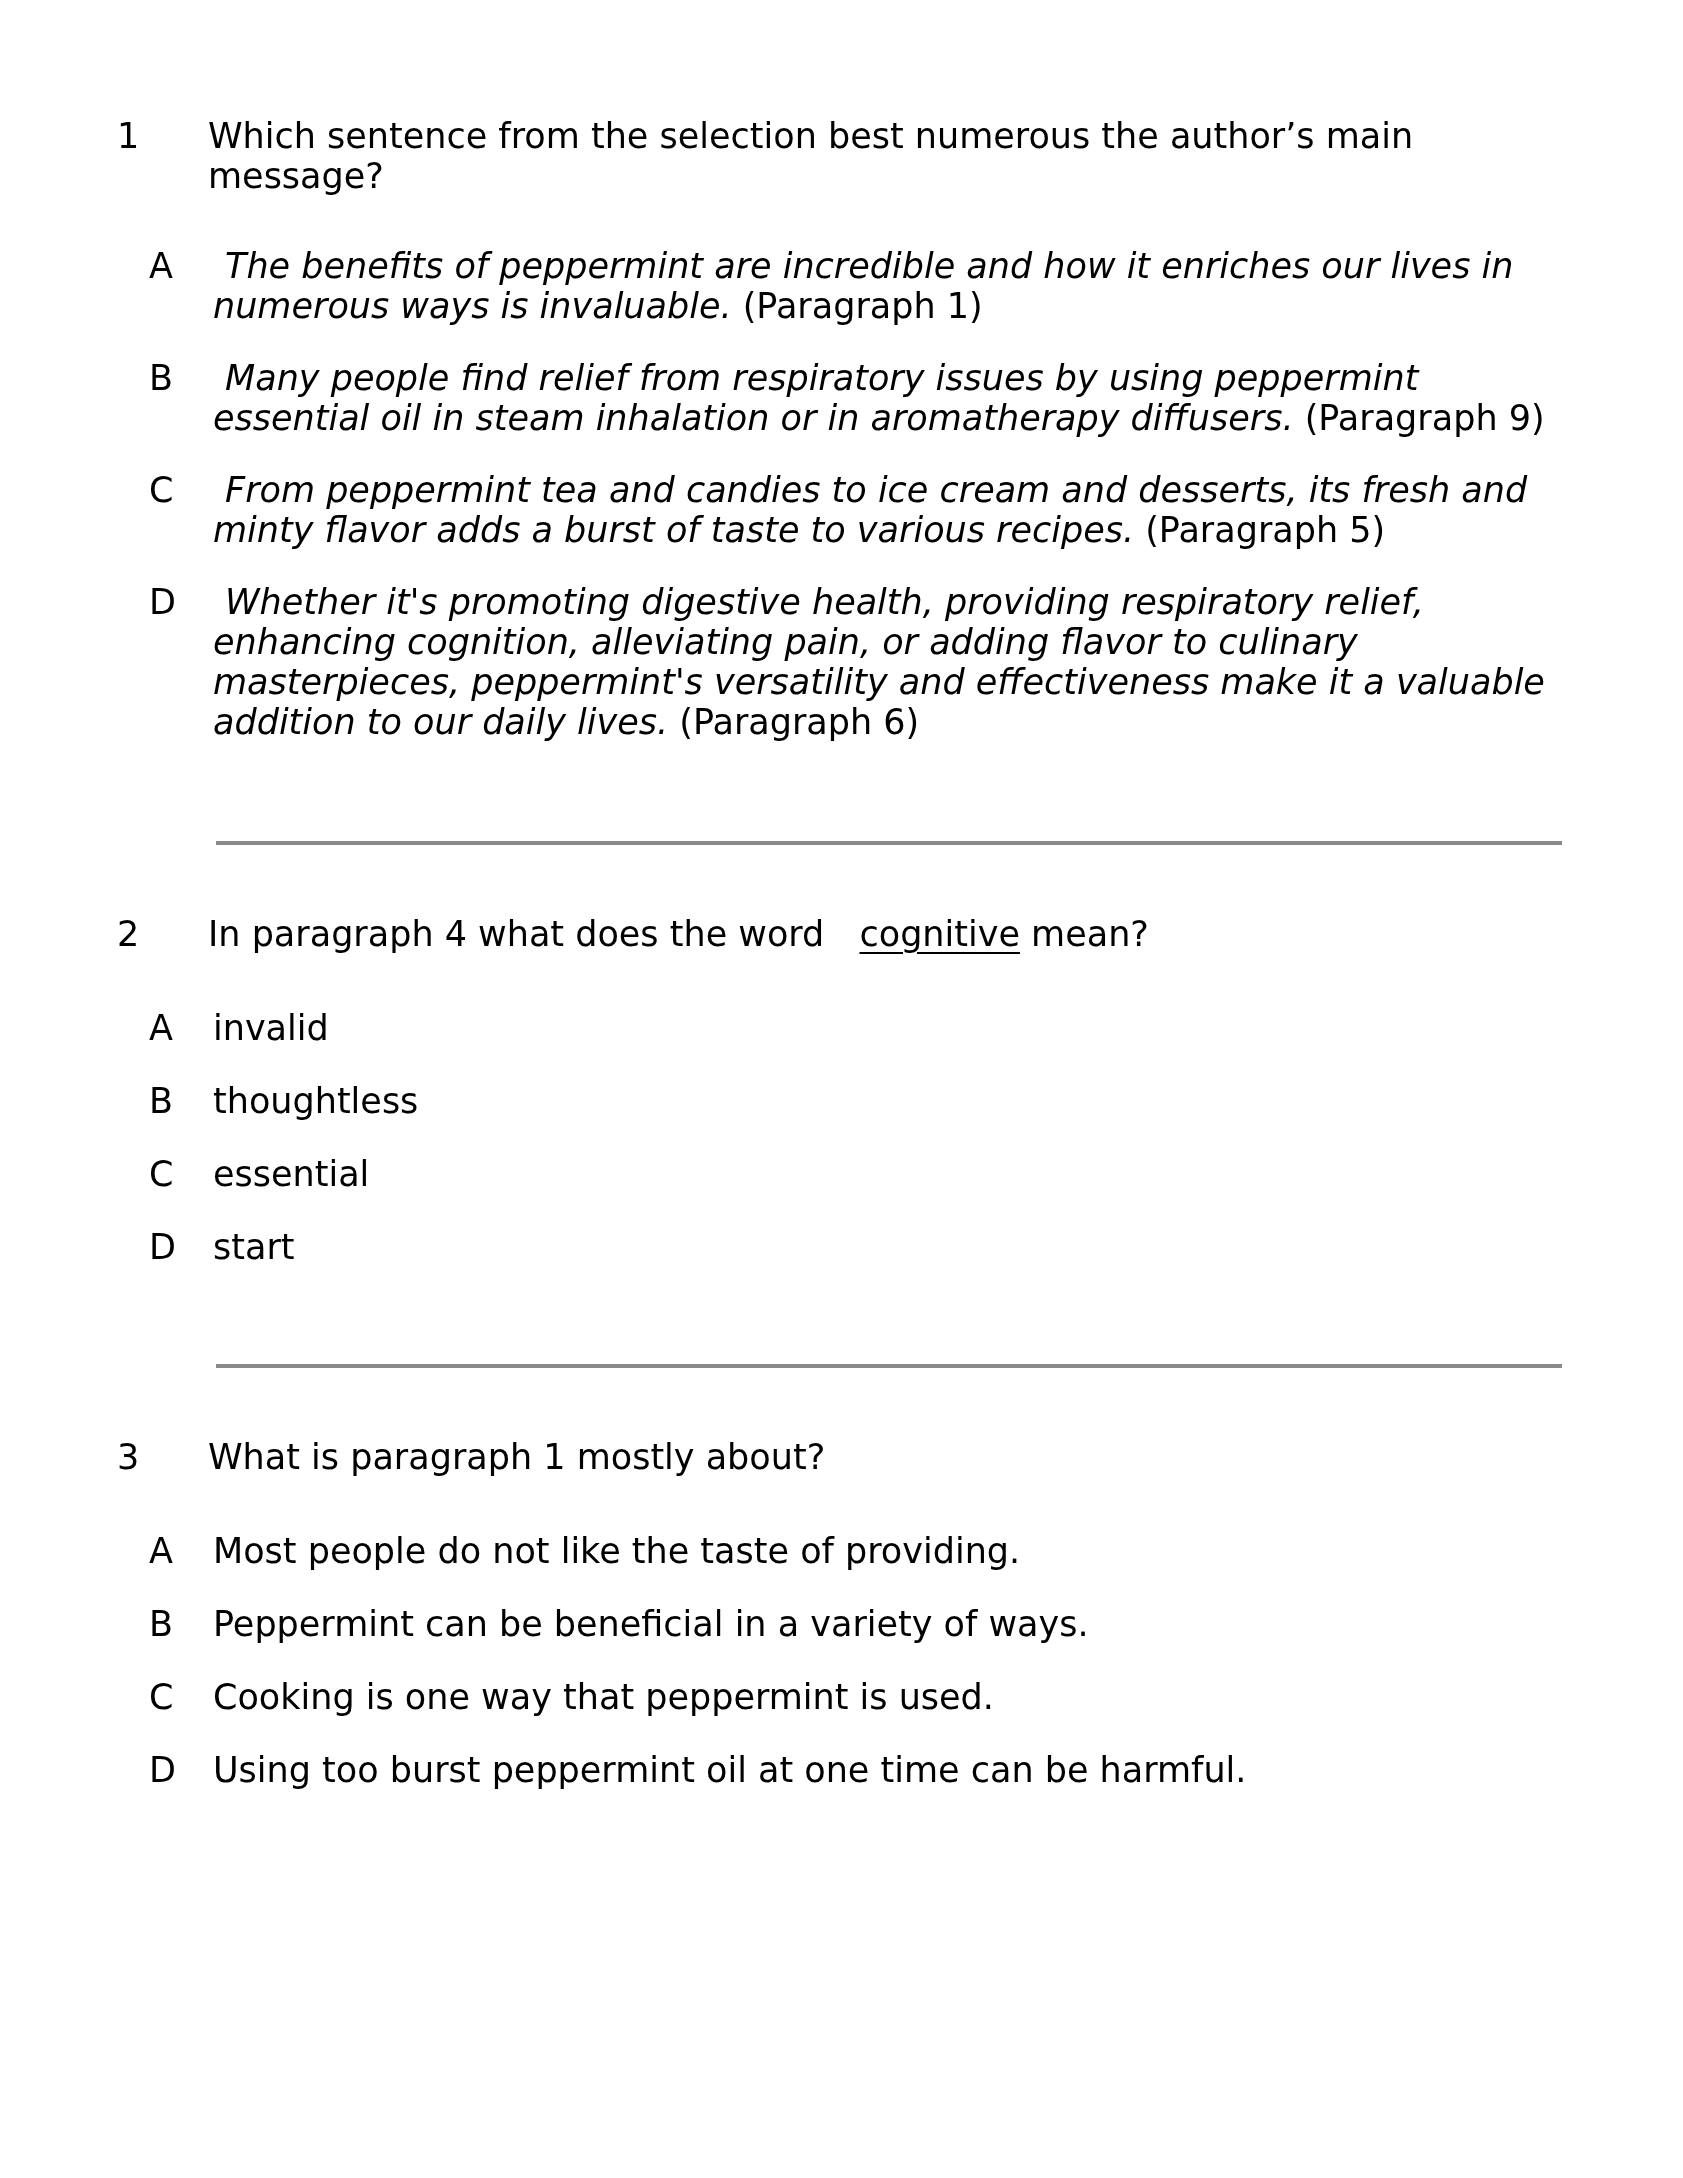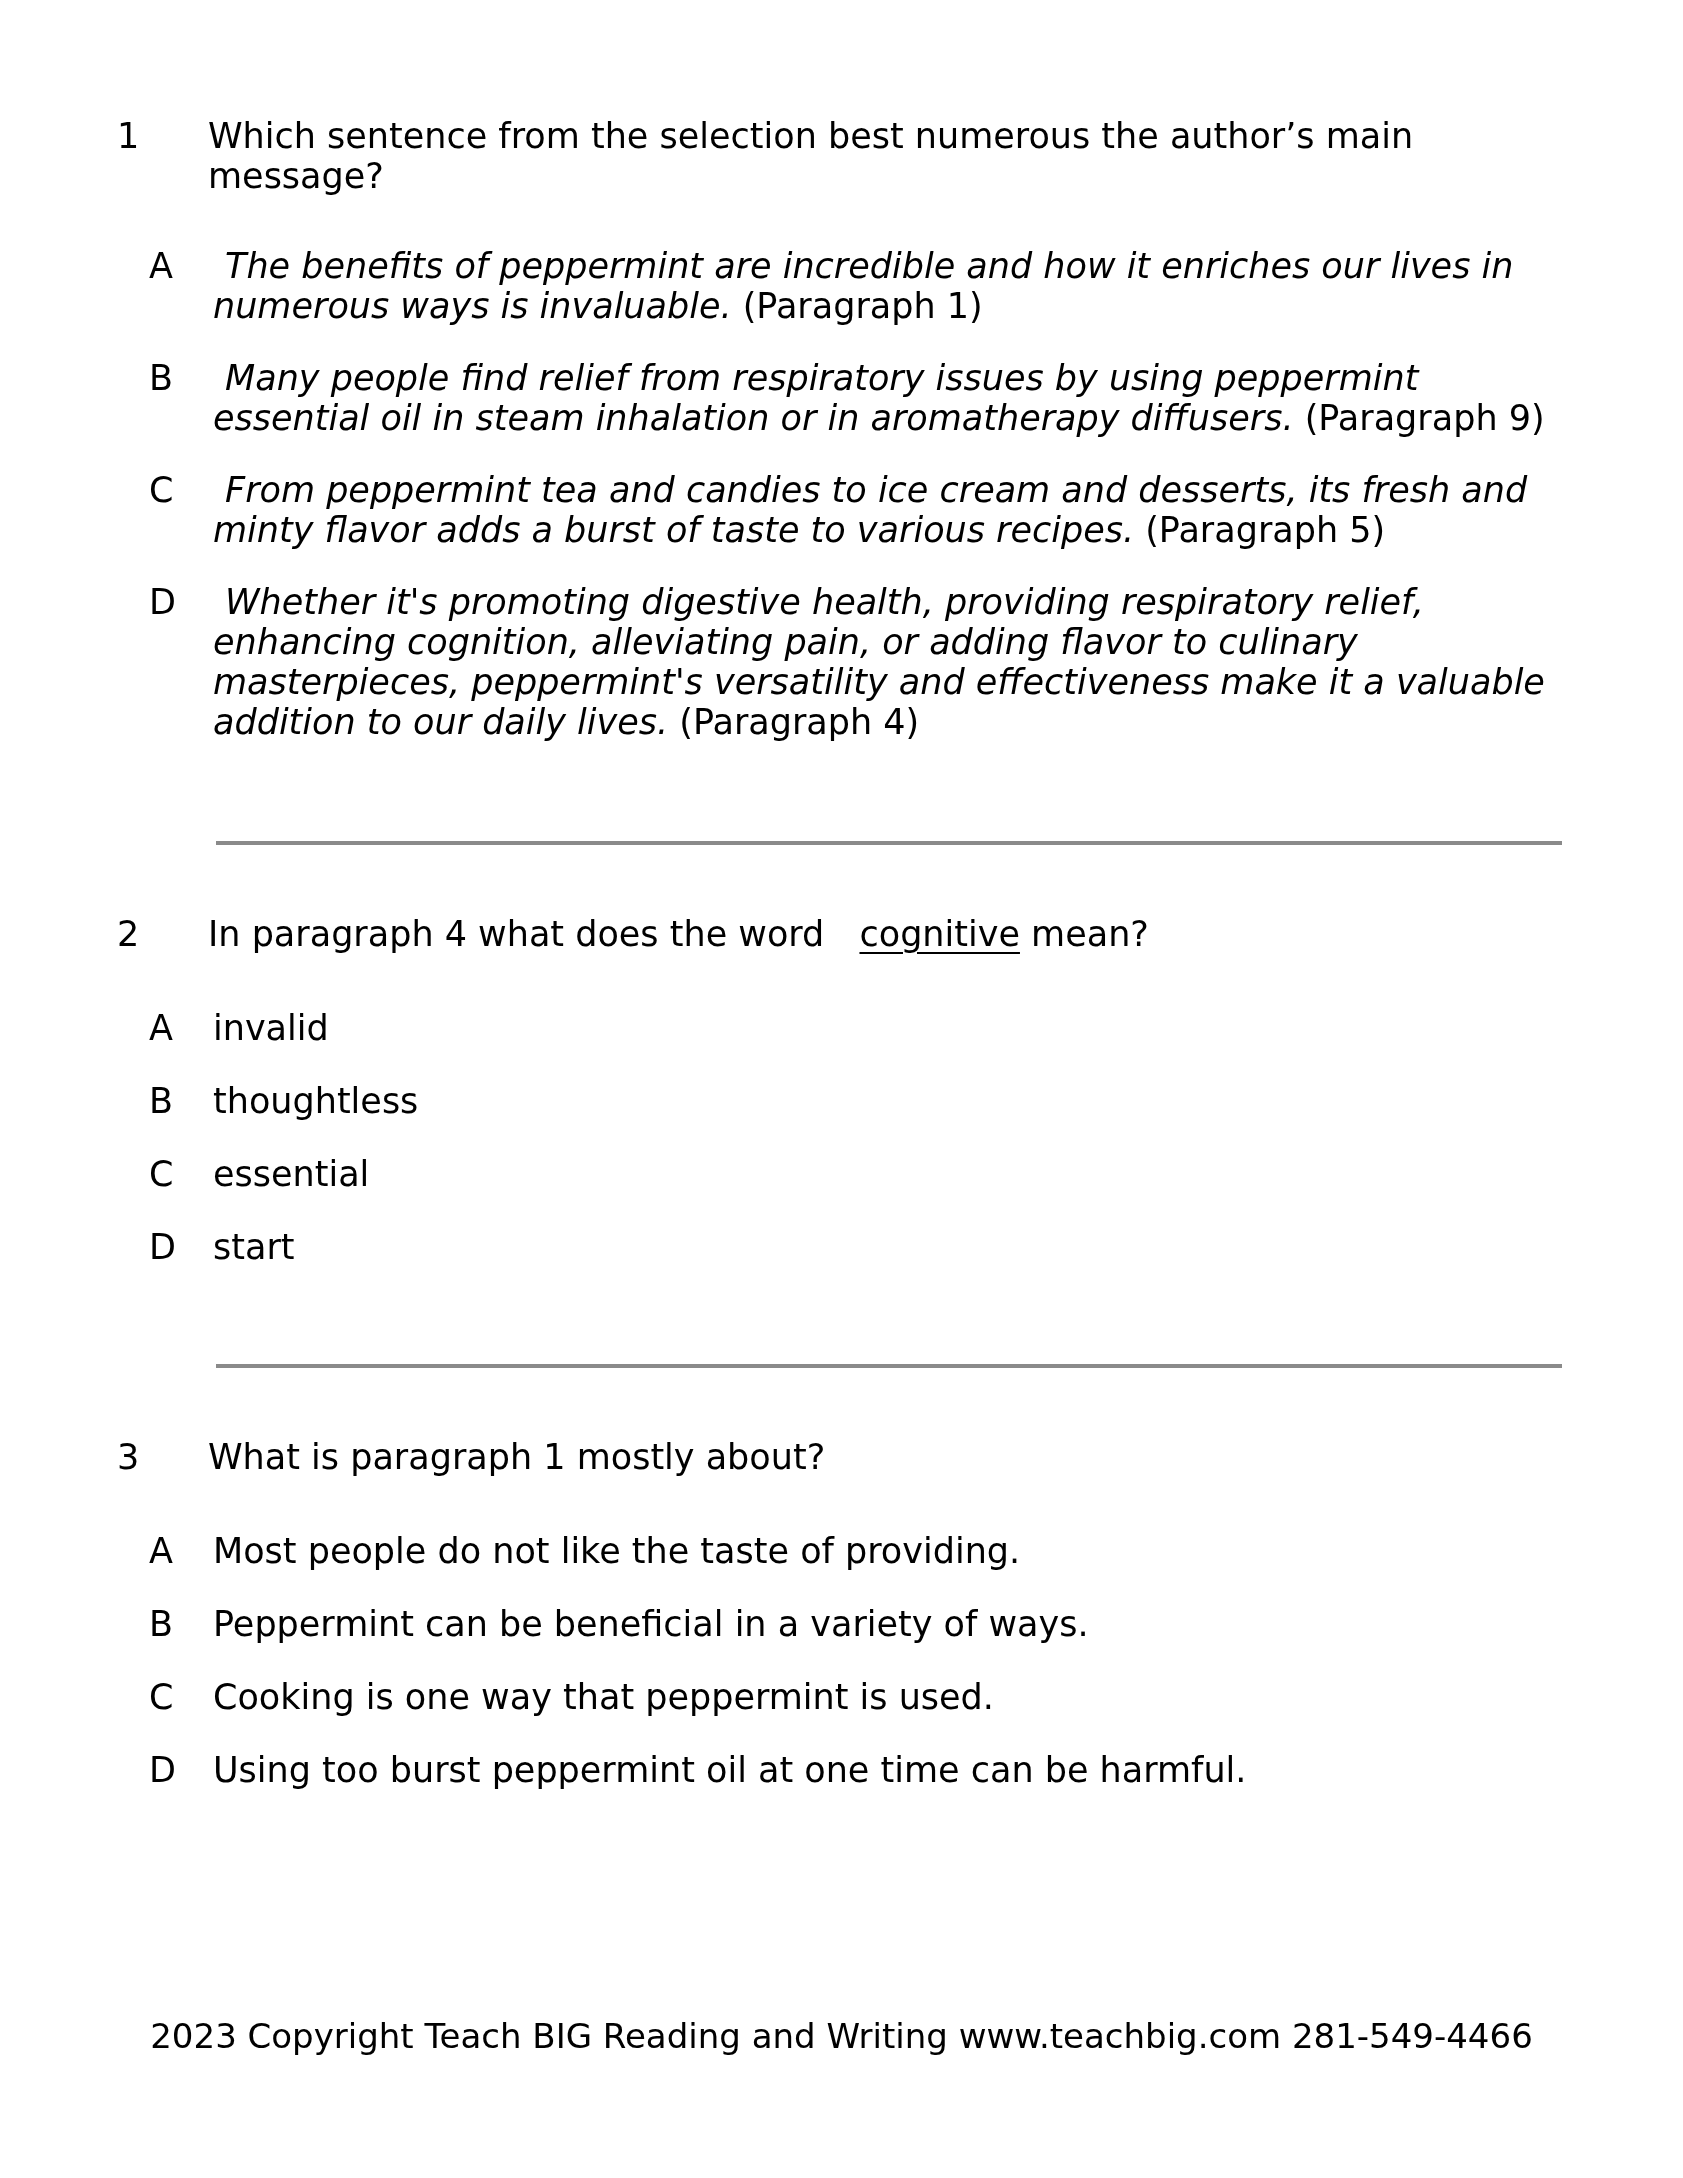--- a/index.html
+++ b/index.html
@@ -85,21 +85,21 @@
         <div class="opt-text"><span class="quote">Many people find relief from respiratory issues by using peppermint essential oil in steam inhalation or in aromatherapy diffusers.</span><span class="cite"> (Paragraph 9)</span></div>
       </div>
 
       <div class="option">
         <div class="opt-letter">C</div>
         <div class="opt-text"><span class="quote">From peppermint tea and candies to ice cream and desserts, its fresh and minty flavor adds a burst of taste to various recipes.</span><span class="cite"> (Paragraph 5)</span></div>
       </div>
 
       <div class="option">
         <div class="opt-letter">D</div>
-        <div class="opt-text"><span class="quote">Whether it's promoting digestive health, providing respiratory relief, enhancing cognition, alleviating pain, or adding flavor to culinary masterpieces, peppermint's versatility and effectiveness make it a valuable addition to our daily lives.</span><span class="cite"> (Paragraph 4)</span></div>
+        <div class="opt-text"><span class="quote">Whether it's promoting digestive health, providing respiratory relief, enhancing cognition, alleviating pain, or adding flavor to culinary masterpieces, peppermint's versatility and effectiveness make it a valuable addition to our daily lives.</span><span class="cite"> (Paragraph 6)</span></div>
       </div>
     </div>
 
     <hr class="divider">
 
     <div class="q2-block">
       <div class="q-row">
         <div class="q-num">2</div>
         <div class="q-prompt"><span>In paragraph 4 what does the word </span><span class="underlined">cognitive</span><span> mean?</span></div>
       </div>
@@ -143,15 +143,14 @@
         <div class="opt-text">Cooking is one way that peppermint is used.</div>
       </div>
       <div class="option single">
         <div class="opt-letter">D</div>
         <div class="opt-text">Using too burst peppermint oil at one time can be harmful.</div>
       </div>
     </div>
 
   </div>
 
-  <div class="footer">2023 Copyright Teach BIG Reading and Writing www.teachbig.com 281-549-4466</div>
 </div>
 
 
 </body></html>

